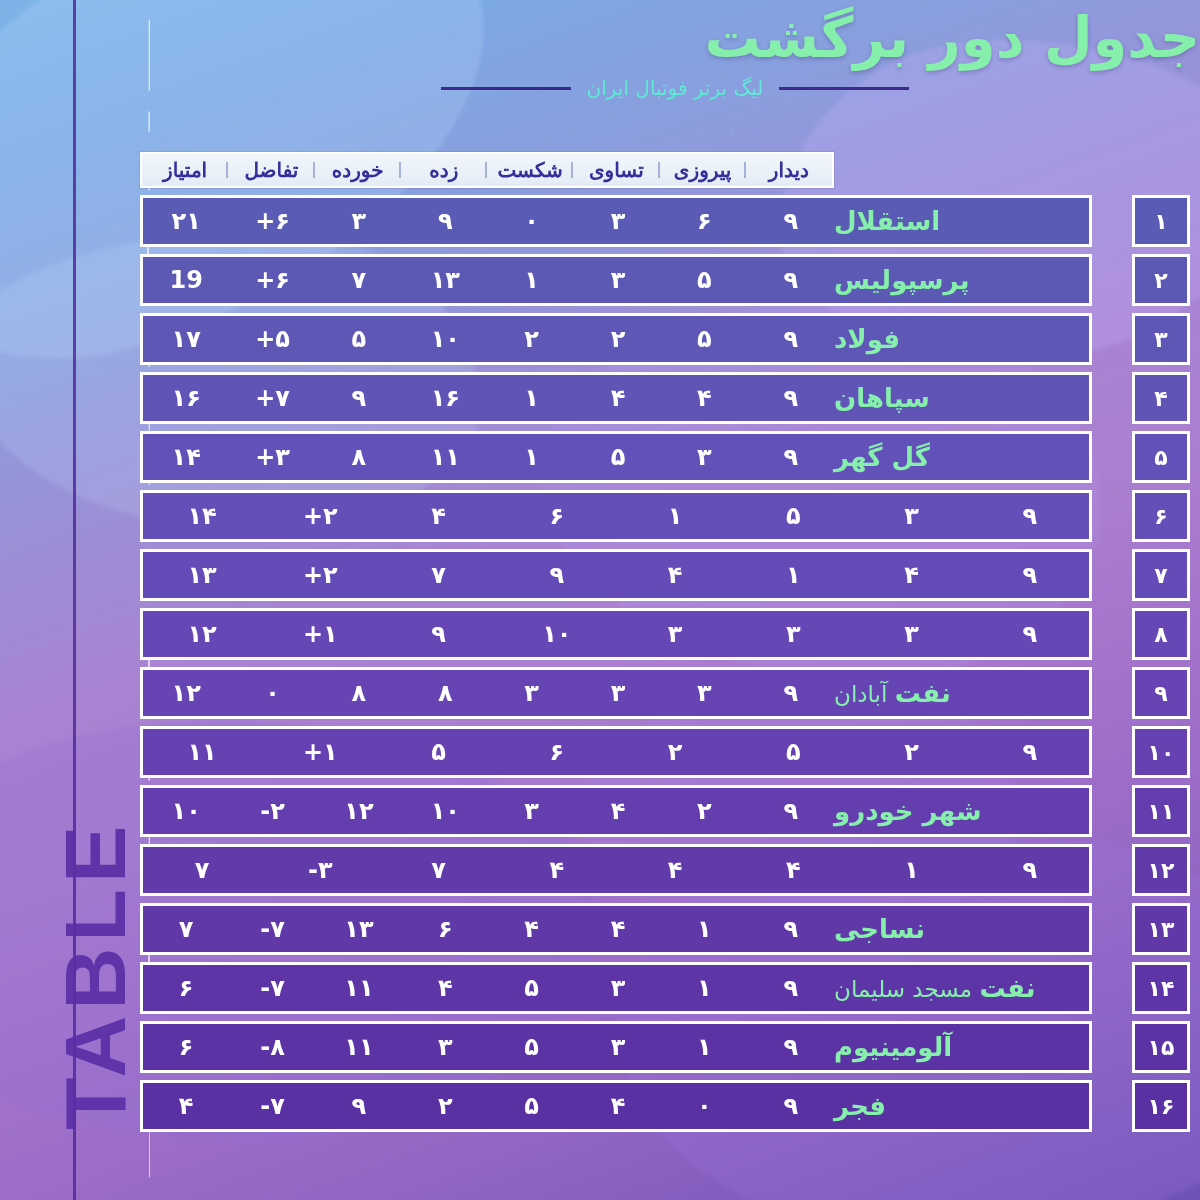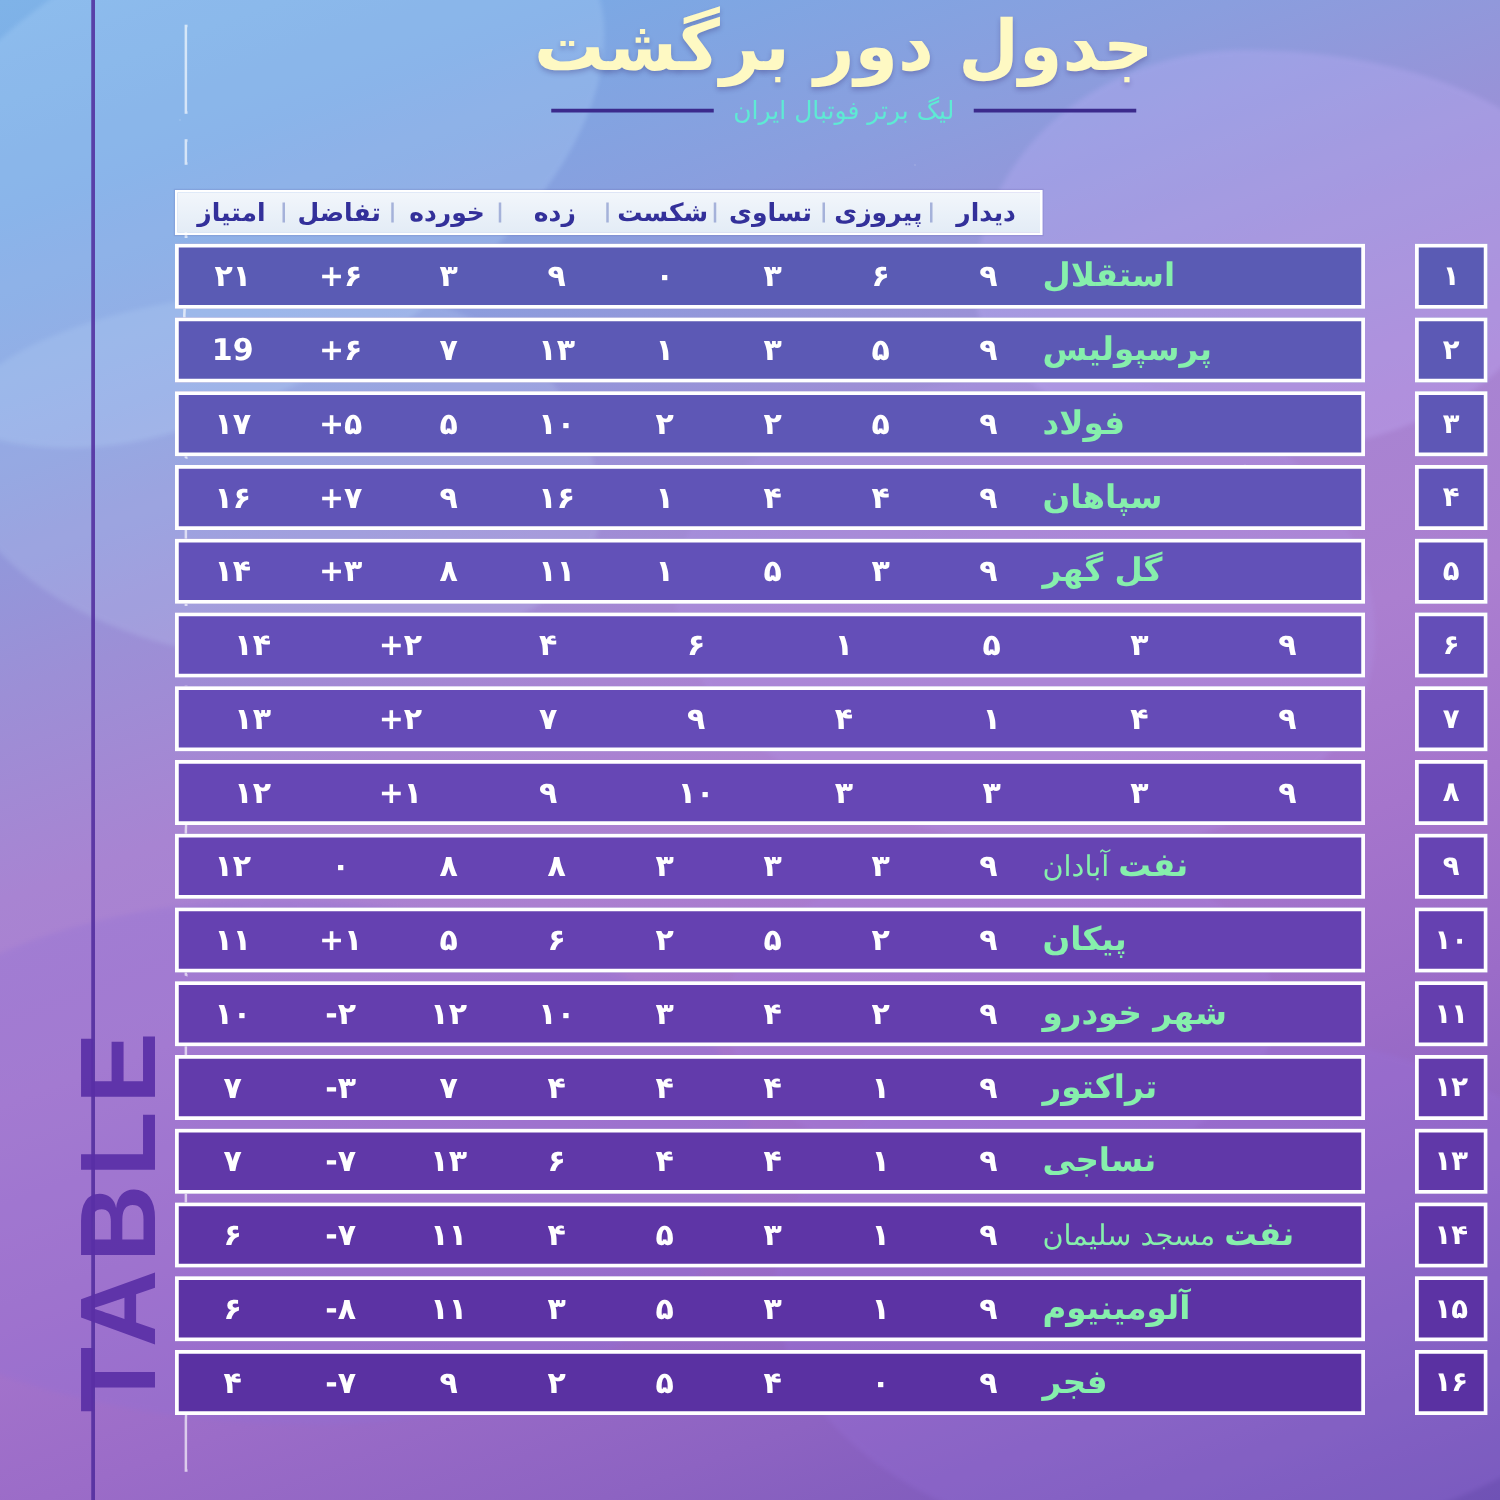--- a/index.html
+++ b/index.html
@@ -119,24 +119,25 @@
   .title-wrap {
     position: absolute;
     left: 150px; top: 6px;
     width: 1050px; height: 140px;
     text-align: center;
     direction: rtl;
   }
   .main-title {
     font-size: 56px;
     font-weight: 700;
-    color: #fef9c3;
+    color: #86efac;
     letter-spacing: -1px;
     line-height: 1.15;
     text-shadow: 0 2px 4px rgba(40,20,90,.25);
+    text-align: right;
   }
   .sub-row {
     display: flex;
     align-items: center;
     justify-content: center;
     gap: 16px;
     margin-top: 6px;
   }
   .sub-rule { height: 3px; width: 130px; background: #3b2a8c; }
   .sub-title {
@@ -171,20 +172,21 @@
     border: 2px solid #ffffff;
     box-shadow: 0 0 0 1px rgba(60,40,120,.10);
   }
   .head-cell {
     flex: 1 1 0;
     text-align: center;
     font-size: 20px;
     font-weight: 700;
     color: #33309a;
     position: relative;
+    font-family: Liberation Serif, serif;
   }
   .head-cell + .head-cell::before {
     content: "";
     position: absolute;
     right: 0; top: 4px; bottom: 4px;
     width: 2px;
     background: #8e9ccf;
     opacity: .75;
   }
 
@@ -409,21 +411,20 @@
           <div class="stat-cell">۳</div>
           <div class="stat-cell">۸</div>
           <div class="stat-cell">۸</div>
           <div class="stat-cell">۰</div>
           <div class="stat-cell">۱۲</div>
         </div>
       </div>
       <div class="row t9">
         <div class="rank-box">۱۰</div>
         <div class="row-body">
-          <div class="team-cell"><span>پیکان</span></div>
           <div class="stat-cell">۹</div>
           <div class="stat-cell">۲</div>
           <div class="stat-cell">۵</div>
           <div class="stat-cell">۲</div>
           <div class="stat-cell">۶</div>
           <div class="stat-cell">۵</div>
           <div class="stat-cell">۱+</div>
           <div class="stat-cell">۱۱</div>
         </div>
       </div>
@@ -437,21 +438,20 @@
           <div class="stat-cell">۳</div>
           <div class="stat-cell">۱۰</div>
           <div class="stat-cell">۱۲</div>
           <div class="stat-cell">۲-</div>
           <div class="stat-cell">۱۰</div>
         </div>
       </div>
       <div class="row t11">
         <div class="rank-box">۱۲</div>
         <div class="row-body">
-          <div class="team-cell"><span>تراکتور</span></div>
           <div class="stat-cell">۹</div>
           <div class="stat-cell">۱</div>
           <div class="stat-cell">۴</div>
           <div class="stat-cell">۴</div>
           <div class="stat-cell">۴</div>
           <div class="stat-cell">۷</div>
           <div class="stat-cell">۳-</div>
           <div class="stat-cell">۷</div>
         </div>
       </div>

